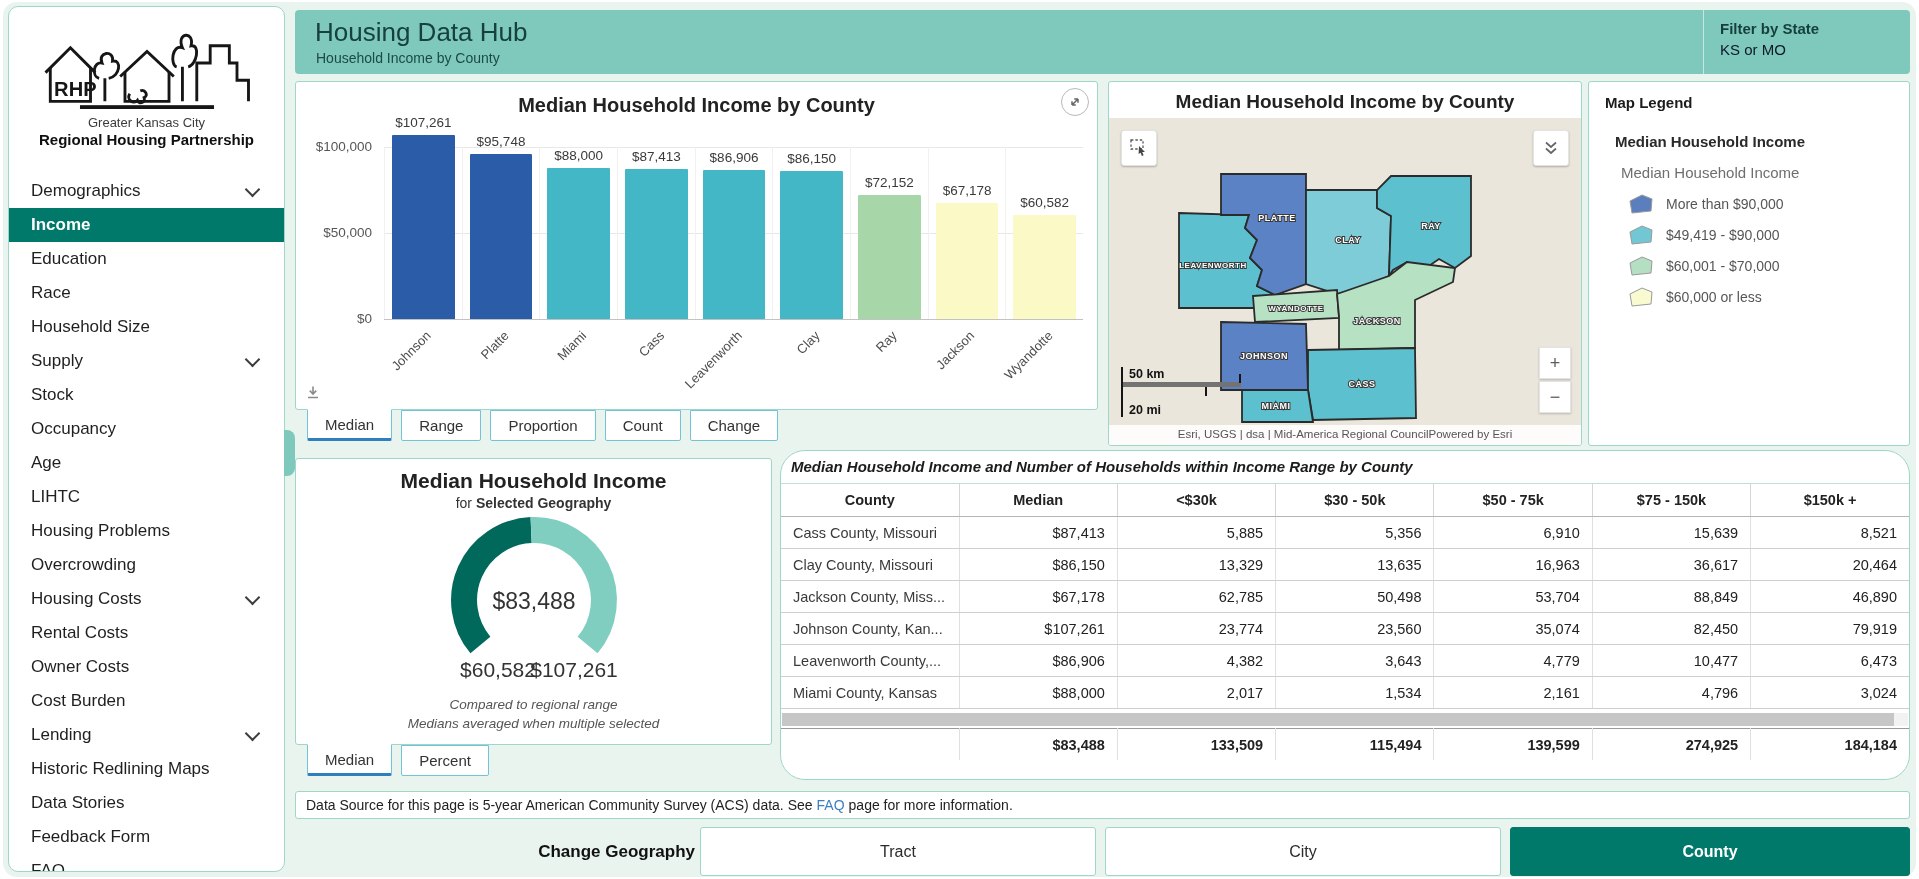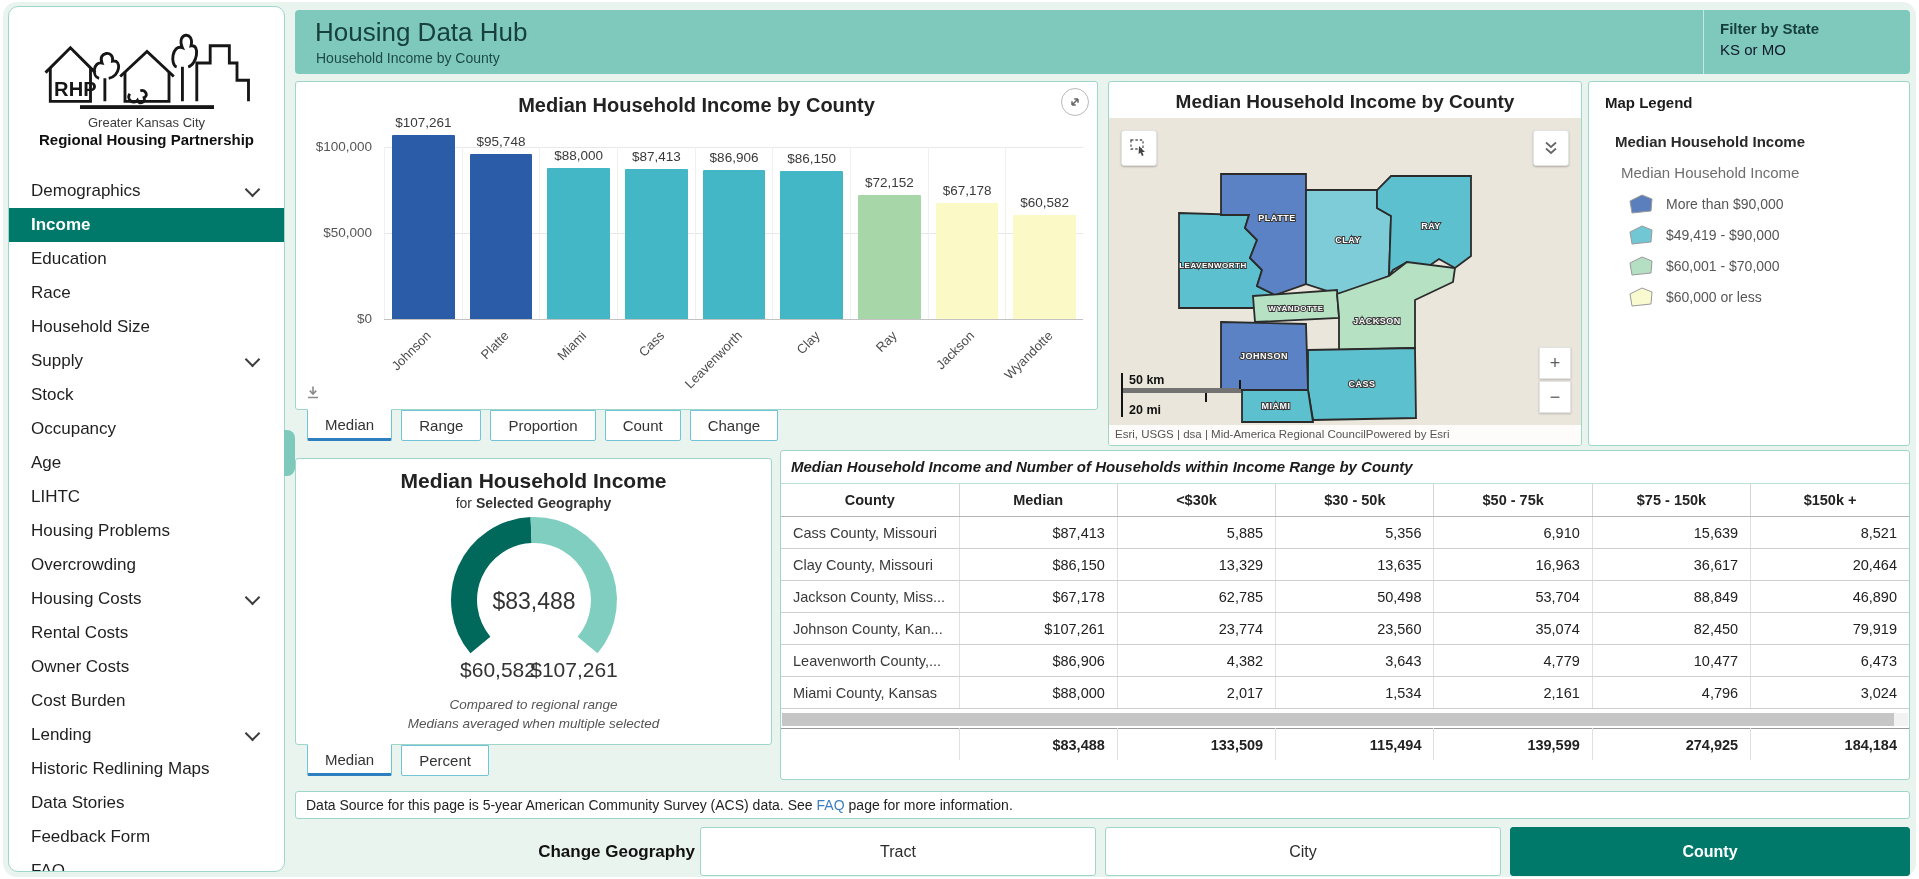--- a/index.html
+++ b/index.html
@@ -66,25 +66,25 @@
   .map-area{position:absolute;left:0;right:0;top:36px;bottom:0;background:#eae6dc;}
   .map-svg{position:absolute;left:0;top:0;}
   .map-btn{position:absolute;width:34px;height:34px;background:#fff;border:1px solid #e3e3e3;border-radius:3px;
     box-shadow:0 1px 2px rgba(0,0,0,.25);display:flex;align-items:center;justify-content:center;cursor:pointer;}
   .sel-btn{left:12px;top:12px;}
   .collapse-btn{right:12px;top:12px;}
   .zoomctl{position:absolute;right:10px;bottom:32px;display:flex;flex-direction:column;gap:2px;}
   .zoom-btn{width:30px;height:30px;background:#fff;border:1px solid #e3e3e3;color:#5d5d5d;font-size:18px;
     display:flex;align-items:center;justify-content:center;box-shadow:0 1px 2px rgba(0,0,0,.2);cursor:pointer;}
   .attr-bar{position:absolute;left:0;right:0;bottom:0;height:20px;background:rgba(255,255,255,.87);
-    font-size:11.5px;color:#555;display:flex;justify-content:flex-start;padding:3px 6px 0;box-sizing:border-box;}
+    font-size:11.5px;color:#555;display:flex;justify-content:center;padding:3px 6px 0;box-sizing:border-box;}
   .scalebar{position:absolute;left:12px;bottom:28px;border-left:2px solid #151515;font-weight:bold;font-size:12.5px;color:#111;}
   .sb-km{width:112px;border-bottom:5px solid #737373;padding:0 0 1px 6px;position:relative;}
   .sb-km::after{content:"";position:absolute;right:0;bottom:-1px;width:2px;height:9px;background:#151515;}
-  .sb-mi{width:78px;padding:10px 0 0 6px;position:relative;}
+  .sb-mi{width:78px;padding:16px 0 0 6px;position:relative;}
   .sb-mi::after{content:"";position:absolute;right:0;top:0;width:2px;height:9px;background:#151515;}
   .county-label{font-weight:bold;fill:#fff;paint-order:stroke;stroke:#3a3a3a;stroke-width:2px;
     letter-spacing:.5px;text-anchor:middle;}
 
   
   .legend-panel{left:1588px;top:81px;width:322px;height:365px;}
   .legend-title{font-size:15px;font-weight:bold;color:#1c1c1c;margin:12px 0 0 16px;}
   .legend-heading{font-size:15px;font-weight:bold;color:#2a2a2a;margin:22px 0 0 26px;}
   .legend-sub{font-size:15px;color:#6e6e6e;margin:14px 0 0 32px;}
   .legend-items{margin:12px 0 0 38px;}
@@ -92,21 +92,21 @@
   .legend-item span{font-size:14px;color:#565656;}
 
   
   .gauge-panel{left:295px;top:458px;width:477px;height:287px;}
   .gauge-title{text-align:center;font-size:21px;font-weight:bold;color:#222;margin-top:10px;}
   .gauge-sub{text-align:center;font-size:14px;color:#333;margin-top:2px;}
   .gauge-svg{position:absolute;left:78px;top:46px;}
   .gauge-note{position:absolute;left:0;right:0;text-align:center;font-size:13.5px;font-style:italic;color:#555;}
 
   
-  .table-panel{left:780px;top:450px;width:1130px;height:330px;overflow:hidden;}
+  .table-panel{left:780px;top:450px;width:1130px;height:330px;overflow:hidden;border-radius:25px;}
   .tbl-caption{height:32px;line-height:32px;padding-left:10px;font-size:15px;font-weight:bold;
     font-style:italic;color:#1c1c1c;border-bottom:1px solid #bfe0d8;}
   table{border-collapse:collapse;table-layout:fixed;width:1128px;font-size:14.5px;color:#222;}
   th{font-weight:bold;text-align:center;padding:8px 6px;border-right:1px solid #d6d6d6;border-bottom:1px solid #b5b5b5;}
   td{padding:7.5px 12px;border-right:1px solid #e0e0e0;border-bottom:1px solid #cfcfcf;text-align:right;}
   td.cname{text-align:left;color:#3a3a3a;overflow:hidden;white-space:nowrap;}
   th:last-child,td:last-child{border-right:none;}
   .hscroll{height:13px;background:#c6c6c6;margin:4px 1px 0;position:relative;cursor:pointer;}
   .hscroll::after{content:"";position:absolute;right:0;top:0;bottom:0;width:14px;background:#f2f2f2;}
   .totals-table{margin-top:2px;font-weight:bold;}

